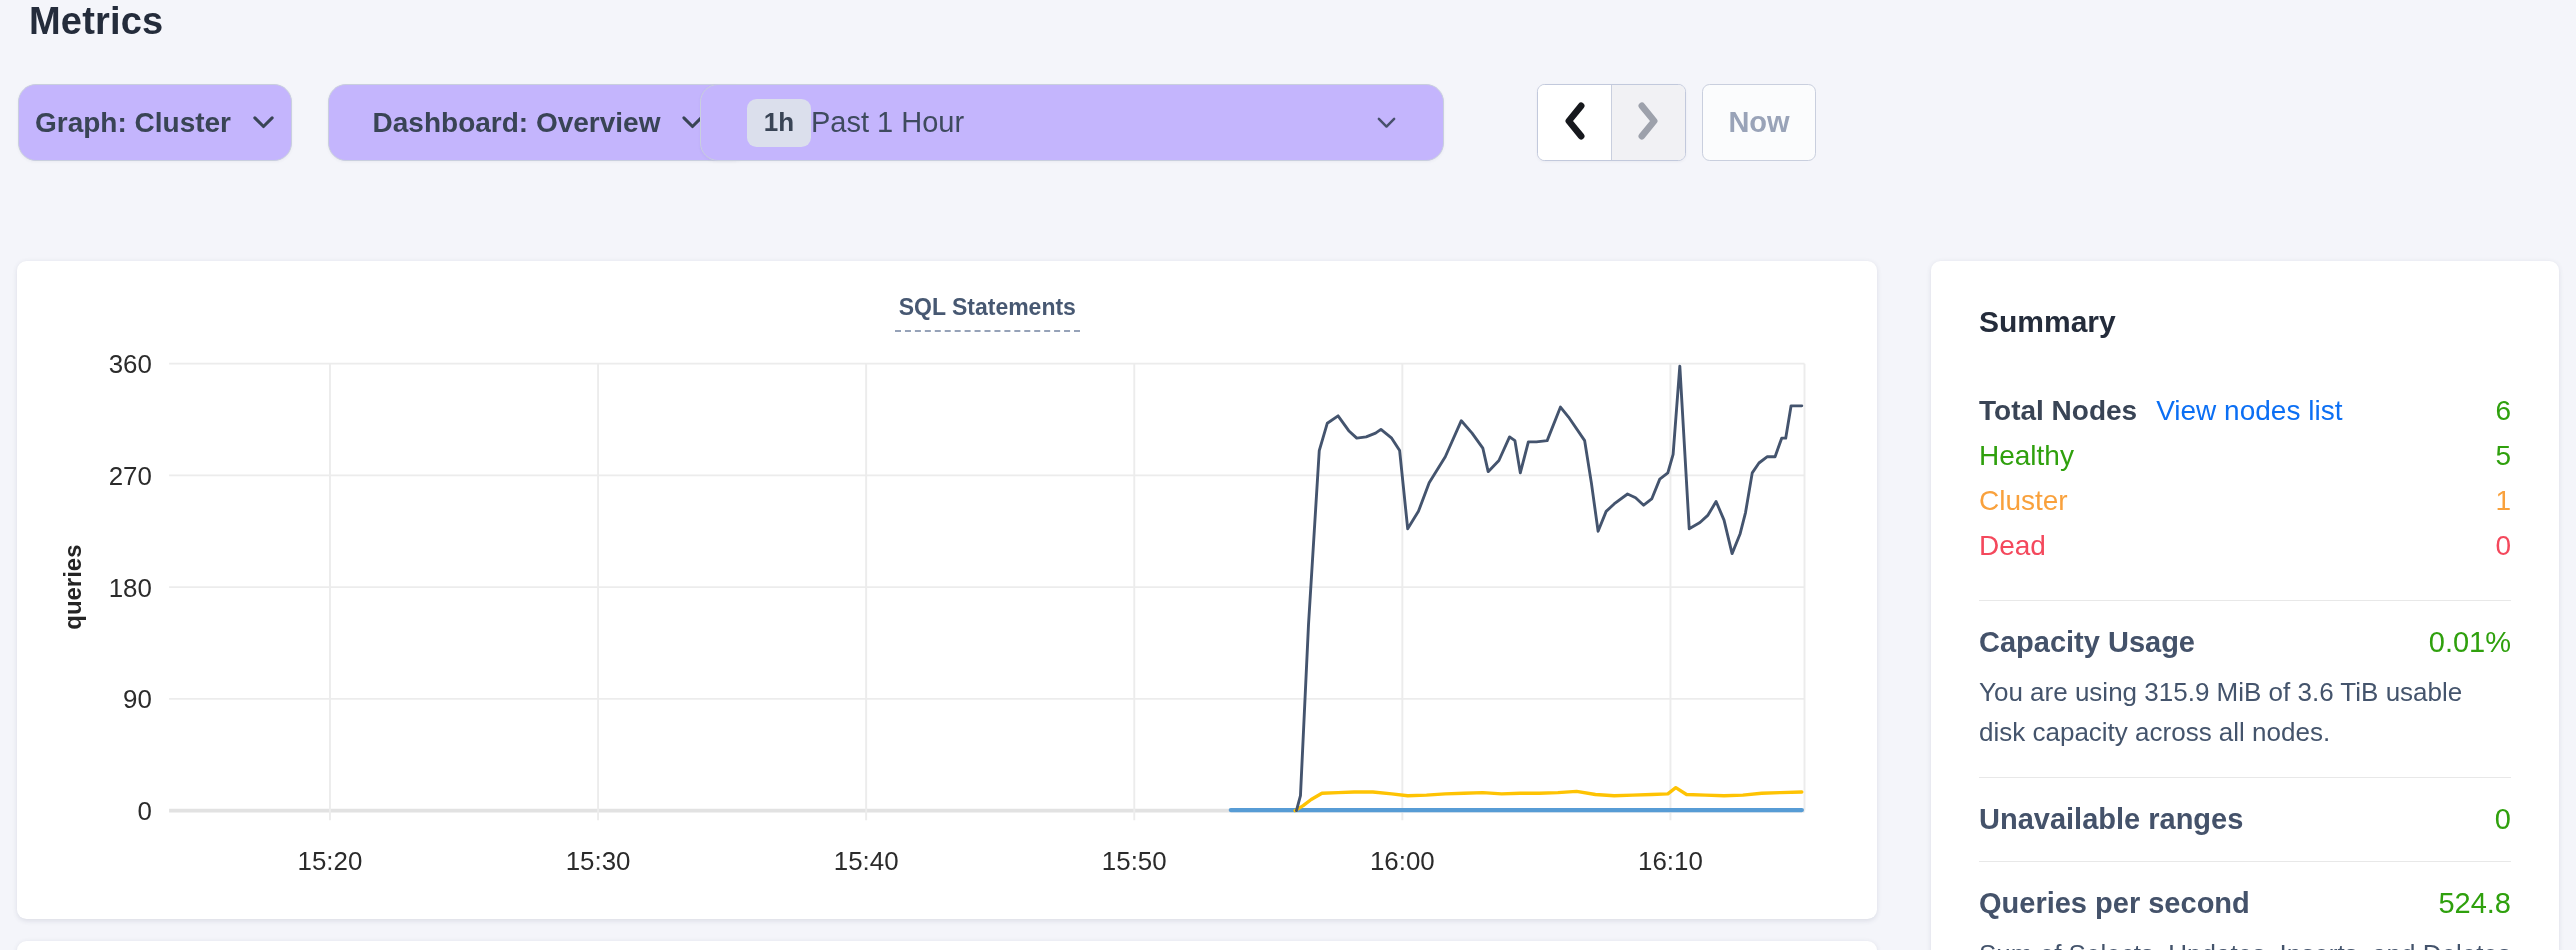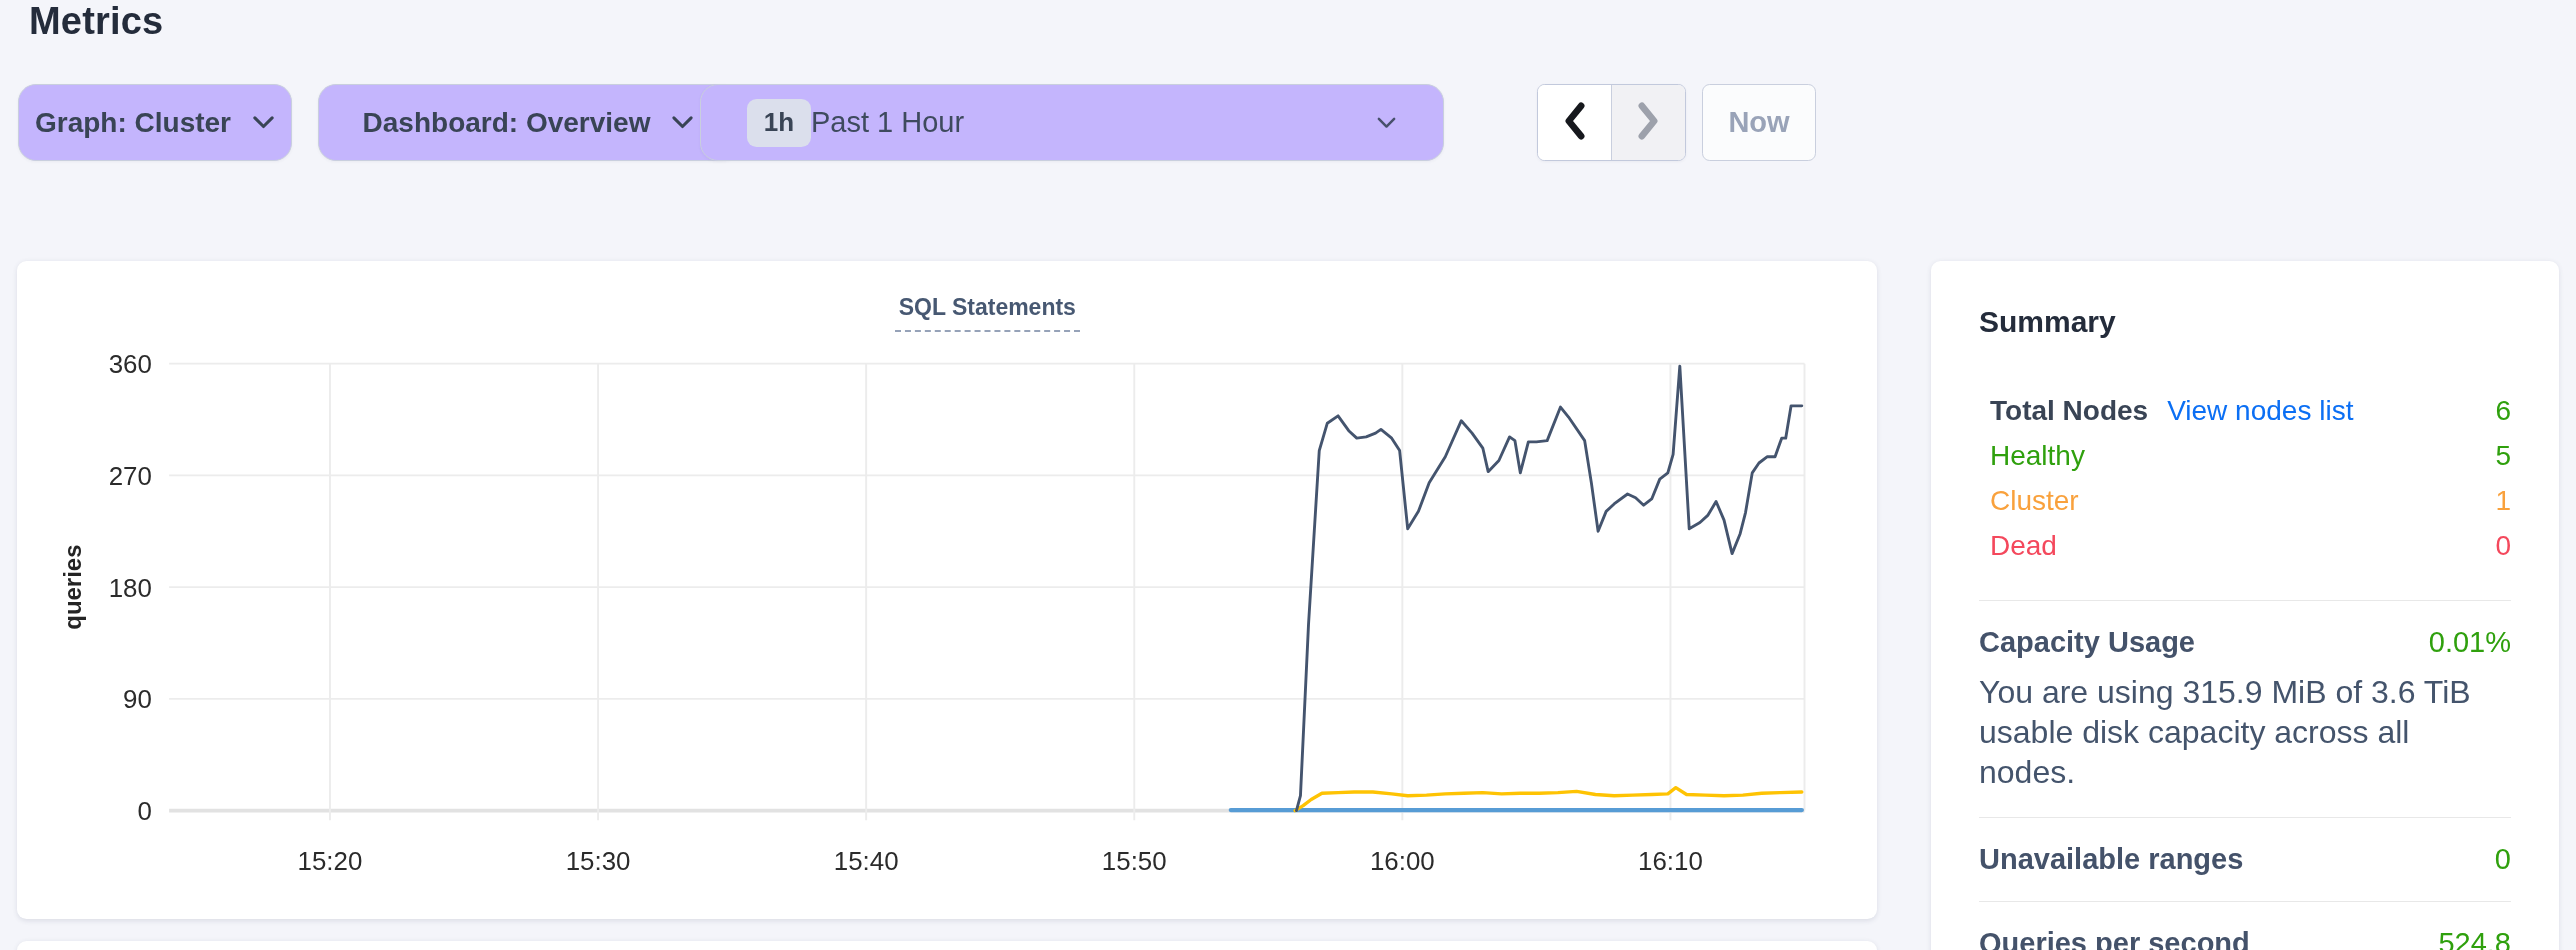--- a/index.html
+++ b/index.html
@@ -19,21 +19,21 @@
   
   .ctl {
     position:absolute; top:84px; height:77px;
     background:#c4b5fd; border:1.9px solid #C9CFDE; border-radius:18px;
     display:flex; align-items:center; justify-content:center;
     font-size:28px; font-weight:700; color:#394455;
     cursor:pointer; box-shadow:0 1px 2.9px rgba(60,70,100,.06);
   }
   .ctl .chev { margin-left:21px; display:flex; align-items:center; }
   #graph-dropdown      { left:18px;  width:274px; }
-  #dashboard-dropdown  { left:318px; width:421px; }
+  #dashboard-dropdown  { left:328px; width:421px; }
   #time-window { left:700px; width:744px; justify-content:flex-start; padding:0 46px; font-weight:400; }
   #time-window .badge {
     width:64px; height:48px; background:#DBDFEC; border-radius:9.6px;
     display:flex; align-items:center; justify-content:center;
     font-size:26px; font-weight:700; color:#394455; flex:none;
   }
   #time-window .tw-label { font-size:29px; color:#3E4A5E; }
   #time-window .chev { margin-left:auto; }
   .arrow-group {
     position:absolute; left:1537px; top:84px; width:149px; height:77px;
@@ -70,30 +70,30 @@
   
   .summary-title {
     margin-top:44px; text-align:left;
     font-size:30px; font-weight:700; color:#242C3B;
   }
   #summary-rows { margin-top:56px; }
   .node-row {
     display:flex; align-items:baseline; height:45px;
     font-size:28px;
   }
-  .node-row .lbl { font-weight:400;margin-left:11px; }
+  .node-row .lbl { font-weight:400; }
   .node-row .lbl.bold { font-weight:700; color:#394455; }
   .node-row .lnk { margin-left:19px; font-size:28px; cursor:pointer; text-decoration:none; }
   .node-row .val { margin-left:auto; }
   .sum-divider { border:none; border-top:1.9px solid #E8E8E8; margin:25px 0; }
   .sum-section .head { display:flex; align-items:baseline; font-size:29px; }
   .sum-section .head .lbl { font-weight:700; color:#44526A; }
   .sum-section .head .val { margin-left:auto; }
   .sum-section .desc {
-    margin-top:13.4px; font-size:32px; line-height:40px; color:#44546C; font-weight:400;
+    margin-top:13.4px; font-size:26px; line-height:40px; color:#44546C; font-weight:400;
   }
 </style>
 </head>
 <body>
 
 <h1 class="page-title">Metrics</h1>
 
 <div class="ctl" id="graph-dropdown">
   <span>Graph: Cluster</span>
   <span class="chev">

